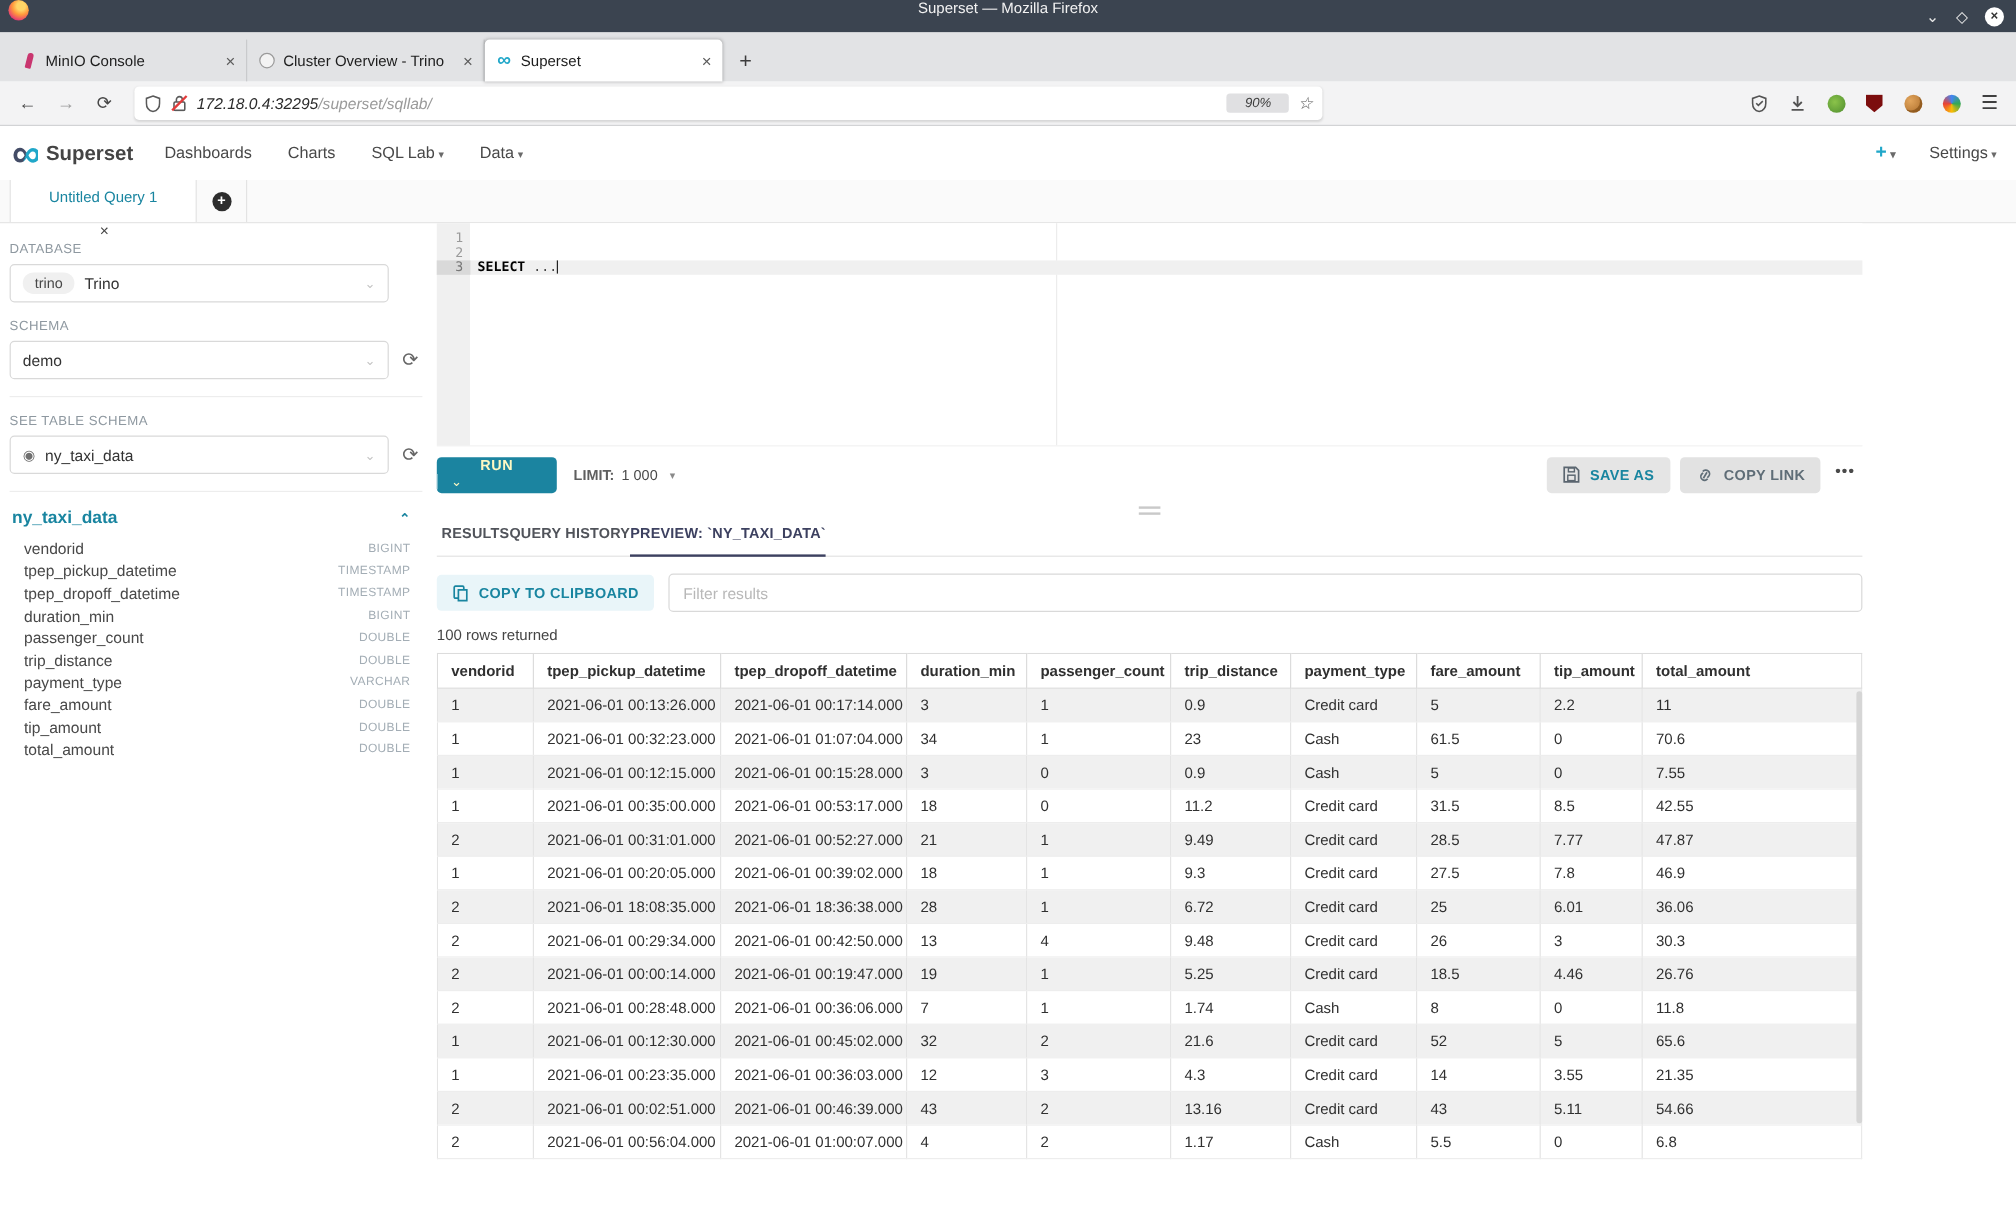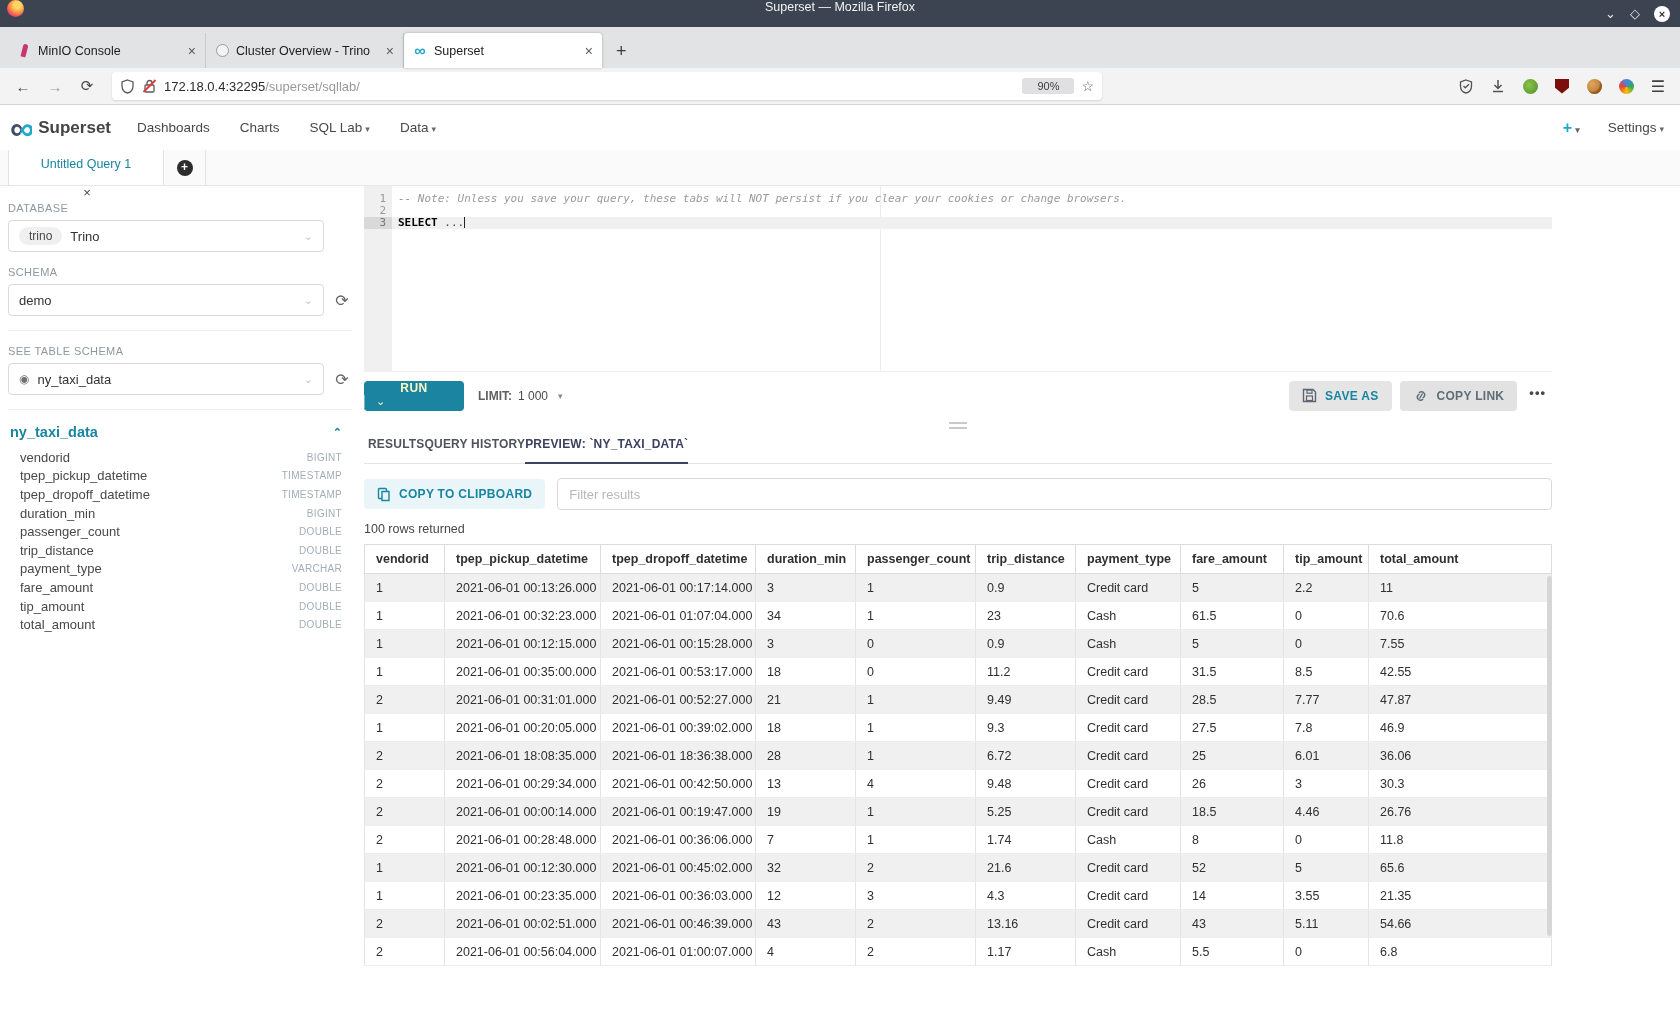--- a/index.html
+++ b/index.html
@@ -21,21 +21,21 @@
   .btab .tab-close { margin-left:auto; color:#5c5c5c; font-size:14px; }
   .fav { width:14px; height:14px; flex:0 0 auto; display:flex; align-items:center; justify-content:center; }
   .fav-minio { width:5px; height:13px; background:#c9366f; border-radius:3px 3px 1px 1px; transform:rotate(14deg); }
   .fav-trino { width:13px; height:13px; border-radius:50%; background:#f3f3f3; border:1px solid #9a9a9a; }
   .fav-superset { color:#20a7c9; font-weight:700; font-size:16px; line-height:14px; }
   .newtab-btn { font-size:18px; color:#3c3c3c; padding:0 14px 6px 14px; }
 
   .urlrow { height:37px; background:#f3f3f4; border-bottom:1px solid #d2d3d5; display:flex; align-items:center; padding:0 10px; gap:6px; flex:0 0 auto; }
   .nav-ico { font-size:15px; color:#474747; width:26px; text-align:center; }
   .nav-ico.disabled { color:#9d9d9d; }
-  .urlfield { width:990px; height:28px; background:#fff; border-radius:4px; box-shadow:0 1px 2px rgba(0,0,0,.12); display:flex; align-items:center; padding:0 8px; gap:7px; margin-left:6px; }
+  .urlfield { width:990px; height:28px; background:#fff; border-radius:4px; box-shadow:0 1px 2px rgba(0,0,0,.12); display:flex; align-items:center; padding:0 8px; gap:7px; margin-left:6px;font-style:italic; }
   .mini-ico { width:15px; height:15px; color:#5a5a5a; position:relative; display:flex; align-items:center; justify-content:center; }
   .lock-slash::after { content:""; position:absolute; left:-1px; top:6px; width:17px; height:2px; background:#e23b3b; transform:rotate(-45deg); }
   .url-text { font-size:13px; color:#2b2b2b; white-space:nowrap; flex:1; }
   .url-text .muted { color:#9a9a9a; }
   .zoom-badge { background:#e0e0e2; border-radius:3px; font-size:11px; color:#3d3d3d; padding:2px 15px; }
   .star { font-size:14px; color:#555; }
   .ext-icons { margin-left:auto; display:flex; align-items:center; gap:16px; padding-right:4px; }
   .ext { width:16px; height:16px; display:flex; align-items:center; justify-content:center; font-size:14px; color:#535353; }
   .ext-green { width:15px; height:15px; border-radius:50%; background:radial-gradient(circle at 40% 40%, #8bc34a, #4e8d2f); }
   .ext-ublock { width:14px; height:15px; background:#7c0d0d; clip-path:polygon(0 0,100% 0,100% 62%,50% 100%,0 62%); }
@@ -346,21 +346,20 @@
 
     </div>
 
     <div class="main">
       <div class="main-inner">
 
         <div class="editor">
           <div class="print-margin"></div>
           <div class="ed-row">
             <span class="ed-gutter">1</span>
-            <span class="ed-code tok-comment">-- Note: Unless you save your query, these tabs will NOT persist if you clear your cookies or change browsers.</span>
           </div>
           <div class="ed-row">
             <span class="ed-gutter">2</span>
             <span class="ed-code"></span>
           </div>
           <div class="ed-row active">
             <span class="ed-gutter">3</span>
             <span class="ed-code"><span class="tok-kw">SELECT</span><span class="tok-rest"> ...</span><span class="cursor"></span></span>
           </div>
         </div>

